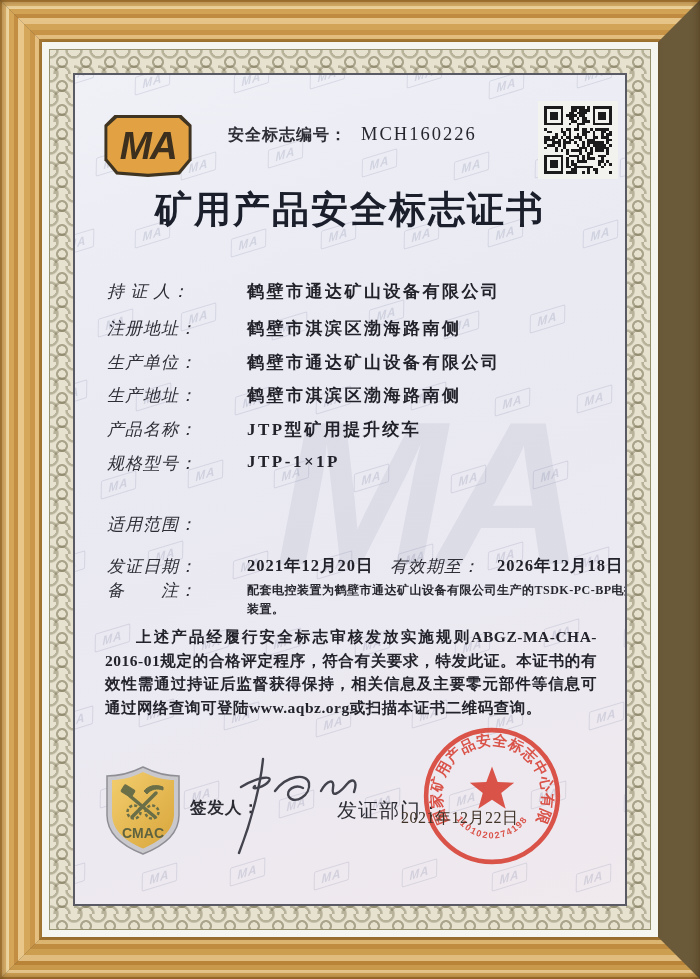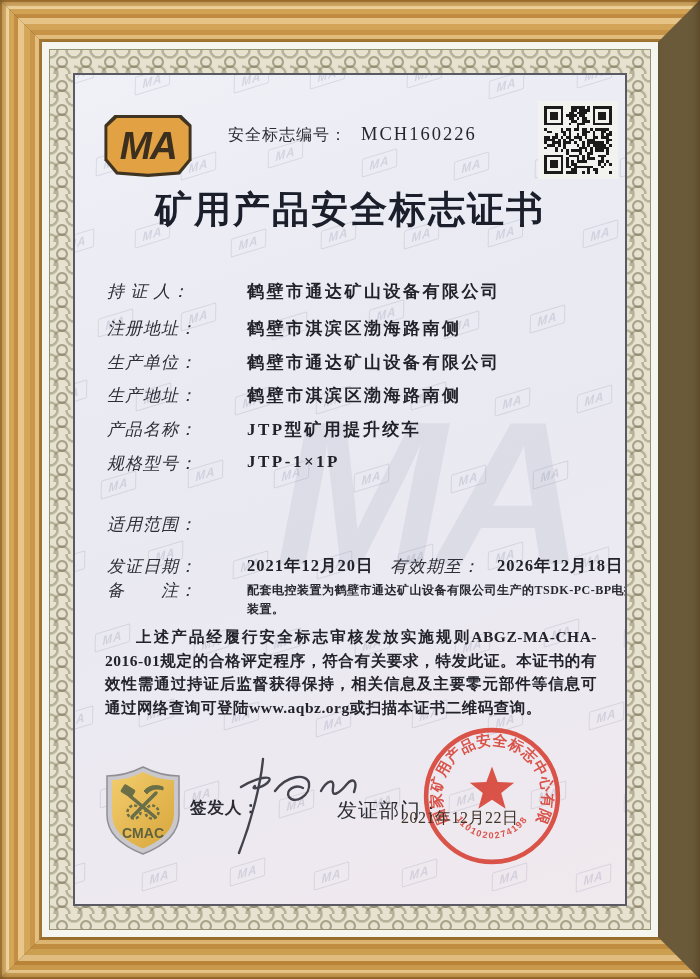--- a/index.html
+++ b/index.html
@@ -37,21 +37,21 @@
   .wm-layer{position:absolute;inset:0;z-index:0;}
   .wm{position:absolute;border:1.5px solid rgba(148,152,178,.26);color:rgba(148,152,178,.30);
     font:italic 700 12px "Liberation Sans",sans-serif;padding:1px 7px;border-radius:2px;
     transform:rotate(-17deg) skewX(-18deg);letter-spacing:1px;}
   .big-ma{position:absolute;left:140px;top:300px;width:420px;text-align:center;z-index:0;
     font:italic 900 205px "Liberation Sans",sans-serif;color:rgba(138,144,168,.14);letter-spacing:-10px;}
 
   
   .ma-badge{position:absolute;left:25px;top:40px;width:96px;height:62px;z-index:2;}
   .sn-row{position:absolute;left:153px;top:49px;display:flex;align-items:baseline;gap:14px;z-index:2;}
-  .sn-label{font-size:16px;color:#2d2d36;letter-spacing:1px;}
+  .sn-label{font-size:16px;color:#2d2d36;letter-spacing:1px;font-weight:bold;}
   .sn-value{font-size:18.5px;color:#26262e;letter-spacing:2px;}
   .qr{position:absolute;left:463px;top:26px;width:80px;height:78px;z-index:2;background:#f2f2ee;}
   .title{position:absolute;left:0;right:0;top:110px;text-align:center;z-index:2;
     font-size:37px;font-weight:700;color:#1b1f2b;letter-spacing:2px;}
 
   
   .row{position:absolute;left:32px;display:flex;z-index:2;}
   .lab{font-size:17px;color:#2e2e37;letter-spacing:1px;white-space:nowrap;font-style:italic;}
   .val{font-size:17px;font-weight:700;color:#22222b;letter-spacing:2.5px;white-space:nowrap;}
   .val-col{position:absolute;left:140px;top:0;}

